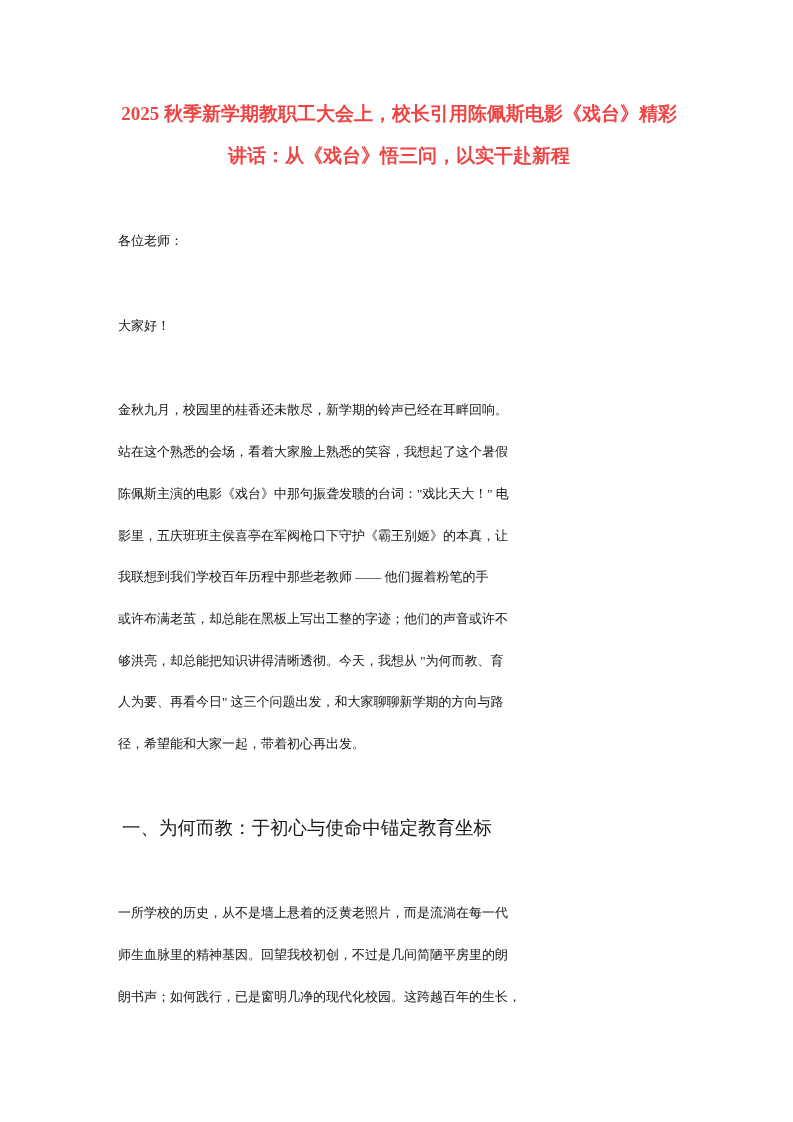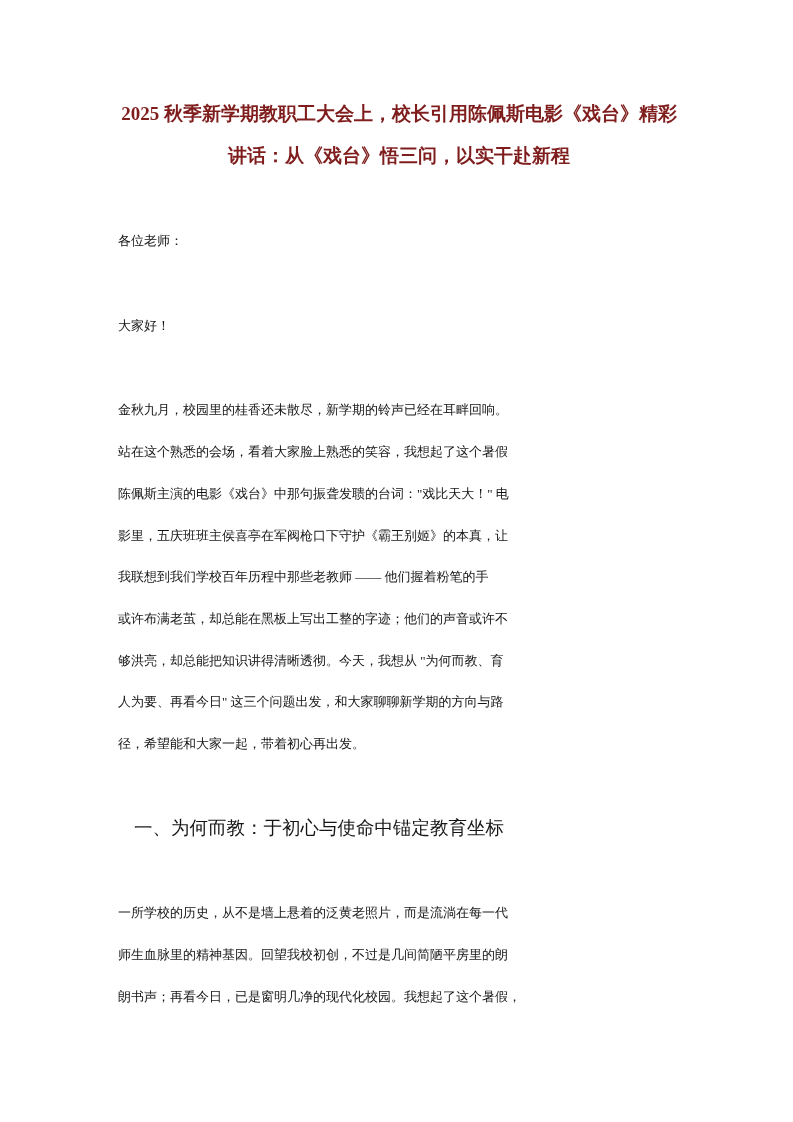--- a/index.html
+++ b/index.html
@@ -21,35 +21,35 @@
     padding: 93px 113px 40px 118px;
     background: #ffffff;
   }
   .doc-title {
     font-size: 19px;
     font-weight: bold;
     text-align: center;
     line-height: 42px;
     margin: 0 0 43px 0;
     white-space: pre-line;
-    color: #7f1d1d;
+    color: #ef4444;
   }
   .para {
     font-size: 13px;
     font-weight: normal;
     line-height: 41.7px;
     margin: 0 0 43px 0;
     white-space: pre-line;
     text-align: justify;
   }
   .section-heading {
     font-size: 18.5px;
     font-weight: normal;
     line-height: 41.7px;
-    margin: 0 0 43px 16px;
+    margin: 0 0 43px 4px;
     white-space: pre-line;
   }
 </style>
 </head>
 <body>
 
 <div class="page">
   <h1 class="doc-title">2025 秋季新学期教职工大会上，校长引用陈佩斯电影《戏台》精彩
 讲话：从《戏台》悟三问，以实干赴新程</h1>
 
@@ -64,14 +64,14 @@
 我联想到我们学校百年历程中那些老教师 —— 他们握着粉笔的手
 或许布满老茧，却总能在黑板上写出工整的字迹；他们的声音或许不
 够洪亮，却总能把知识讲得清晰透彻。今天，我想从 "为何而教、育
 人为要、再看今日" 这三个问题出发，和大家聊聊新学期的方向与路
 径，希望能和大家一起，带着初心再出发。</p>
 
   <h2 class="section-heading">一、为何而教：于初心与使命中锚定教育坐标</h2>
 
   <p class="para">一所学校的历史，从不是墙上悬着的泛黄老照片，而是流淌在每一代
 师生血脉里的精神基因。回望我校初创，不过是几间简陋平房里的朗
-朗书声；再看今日，已是窗明几净的现代化校园。我想起了这个暑假，</p>
+朗书声；如何践行，已是窗明几净的现代化校园。这跨越百年的生长，</p>
 </div>
 
 </body></html>

